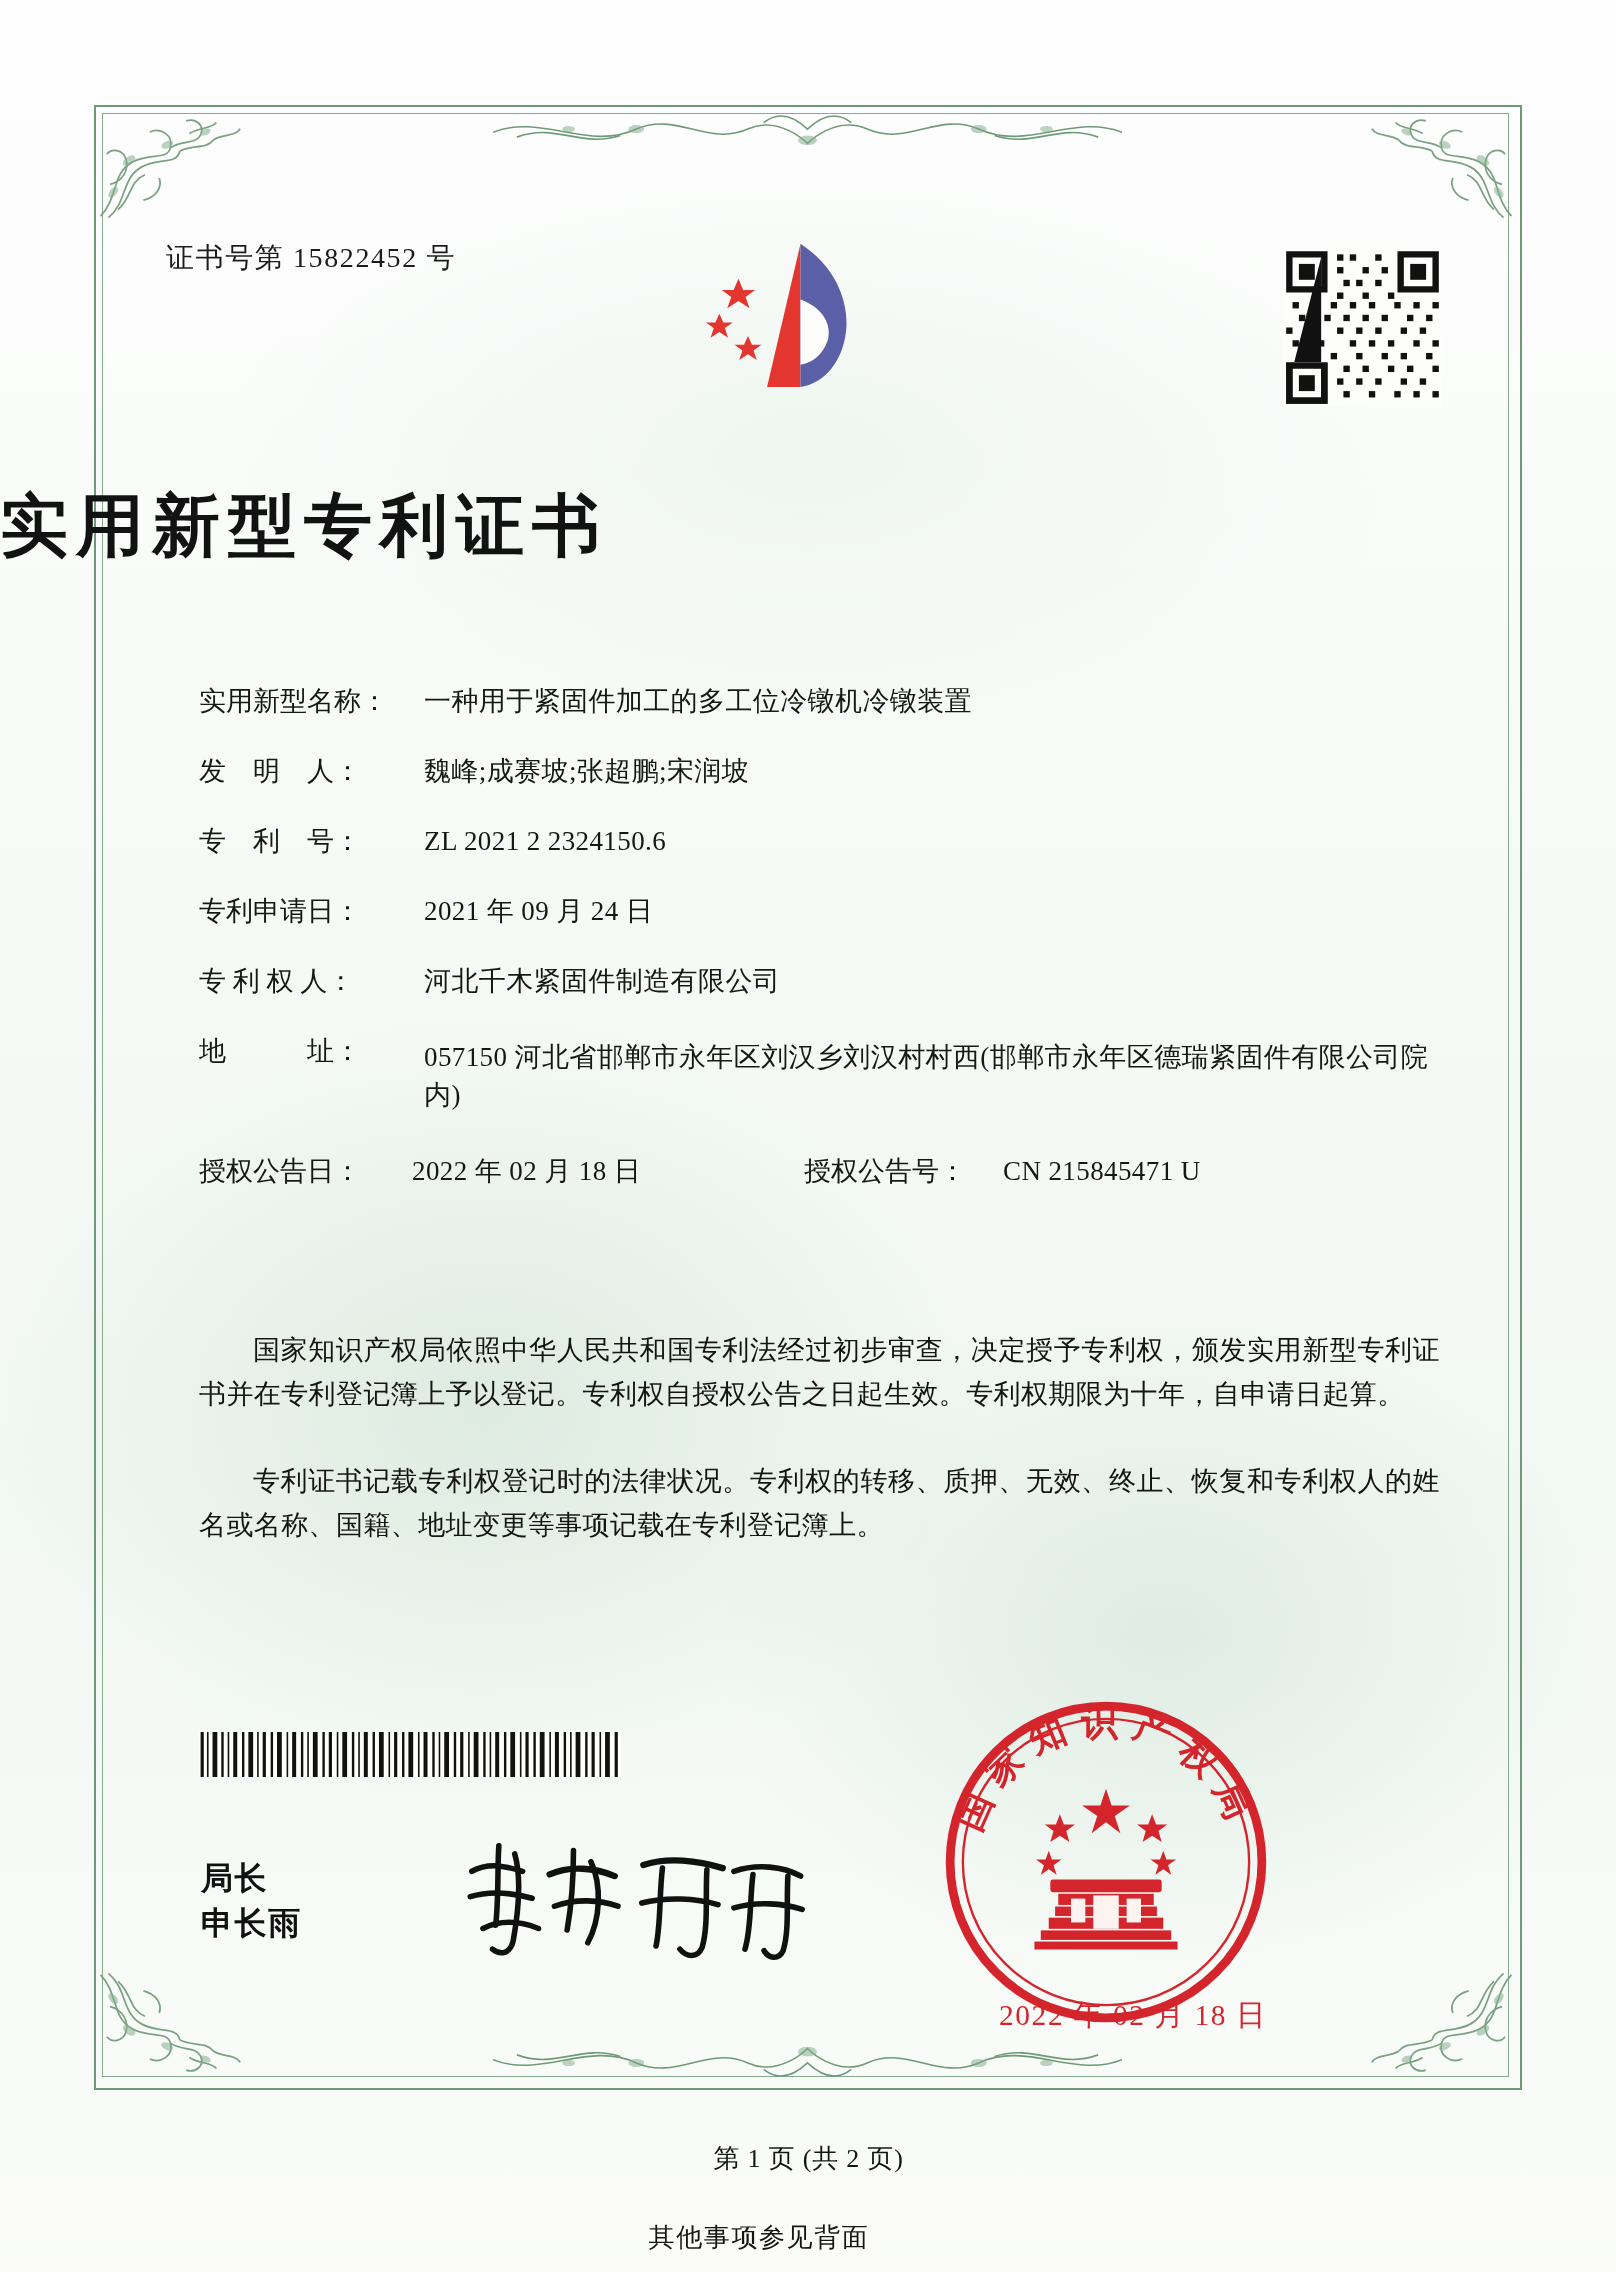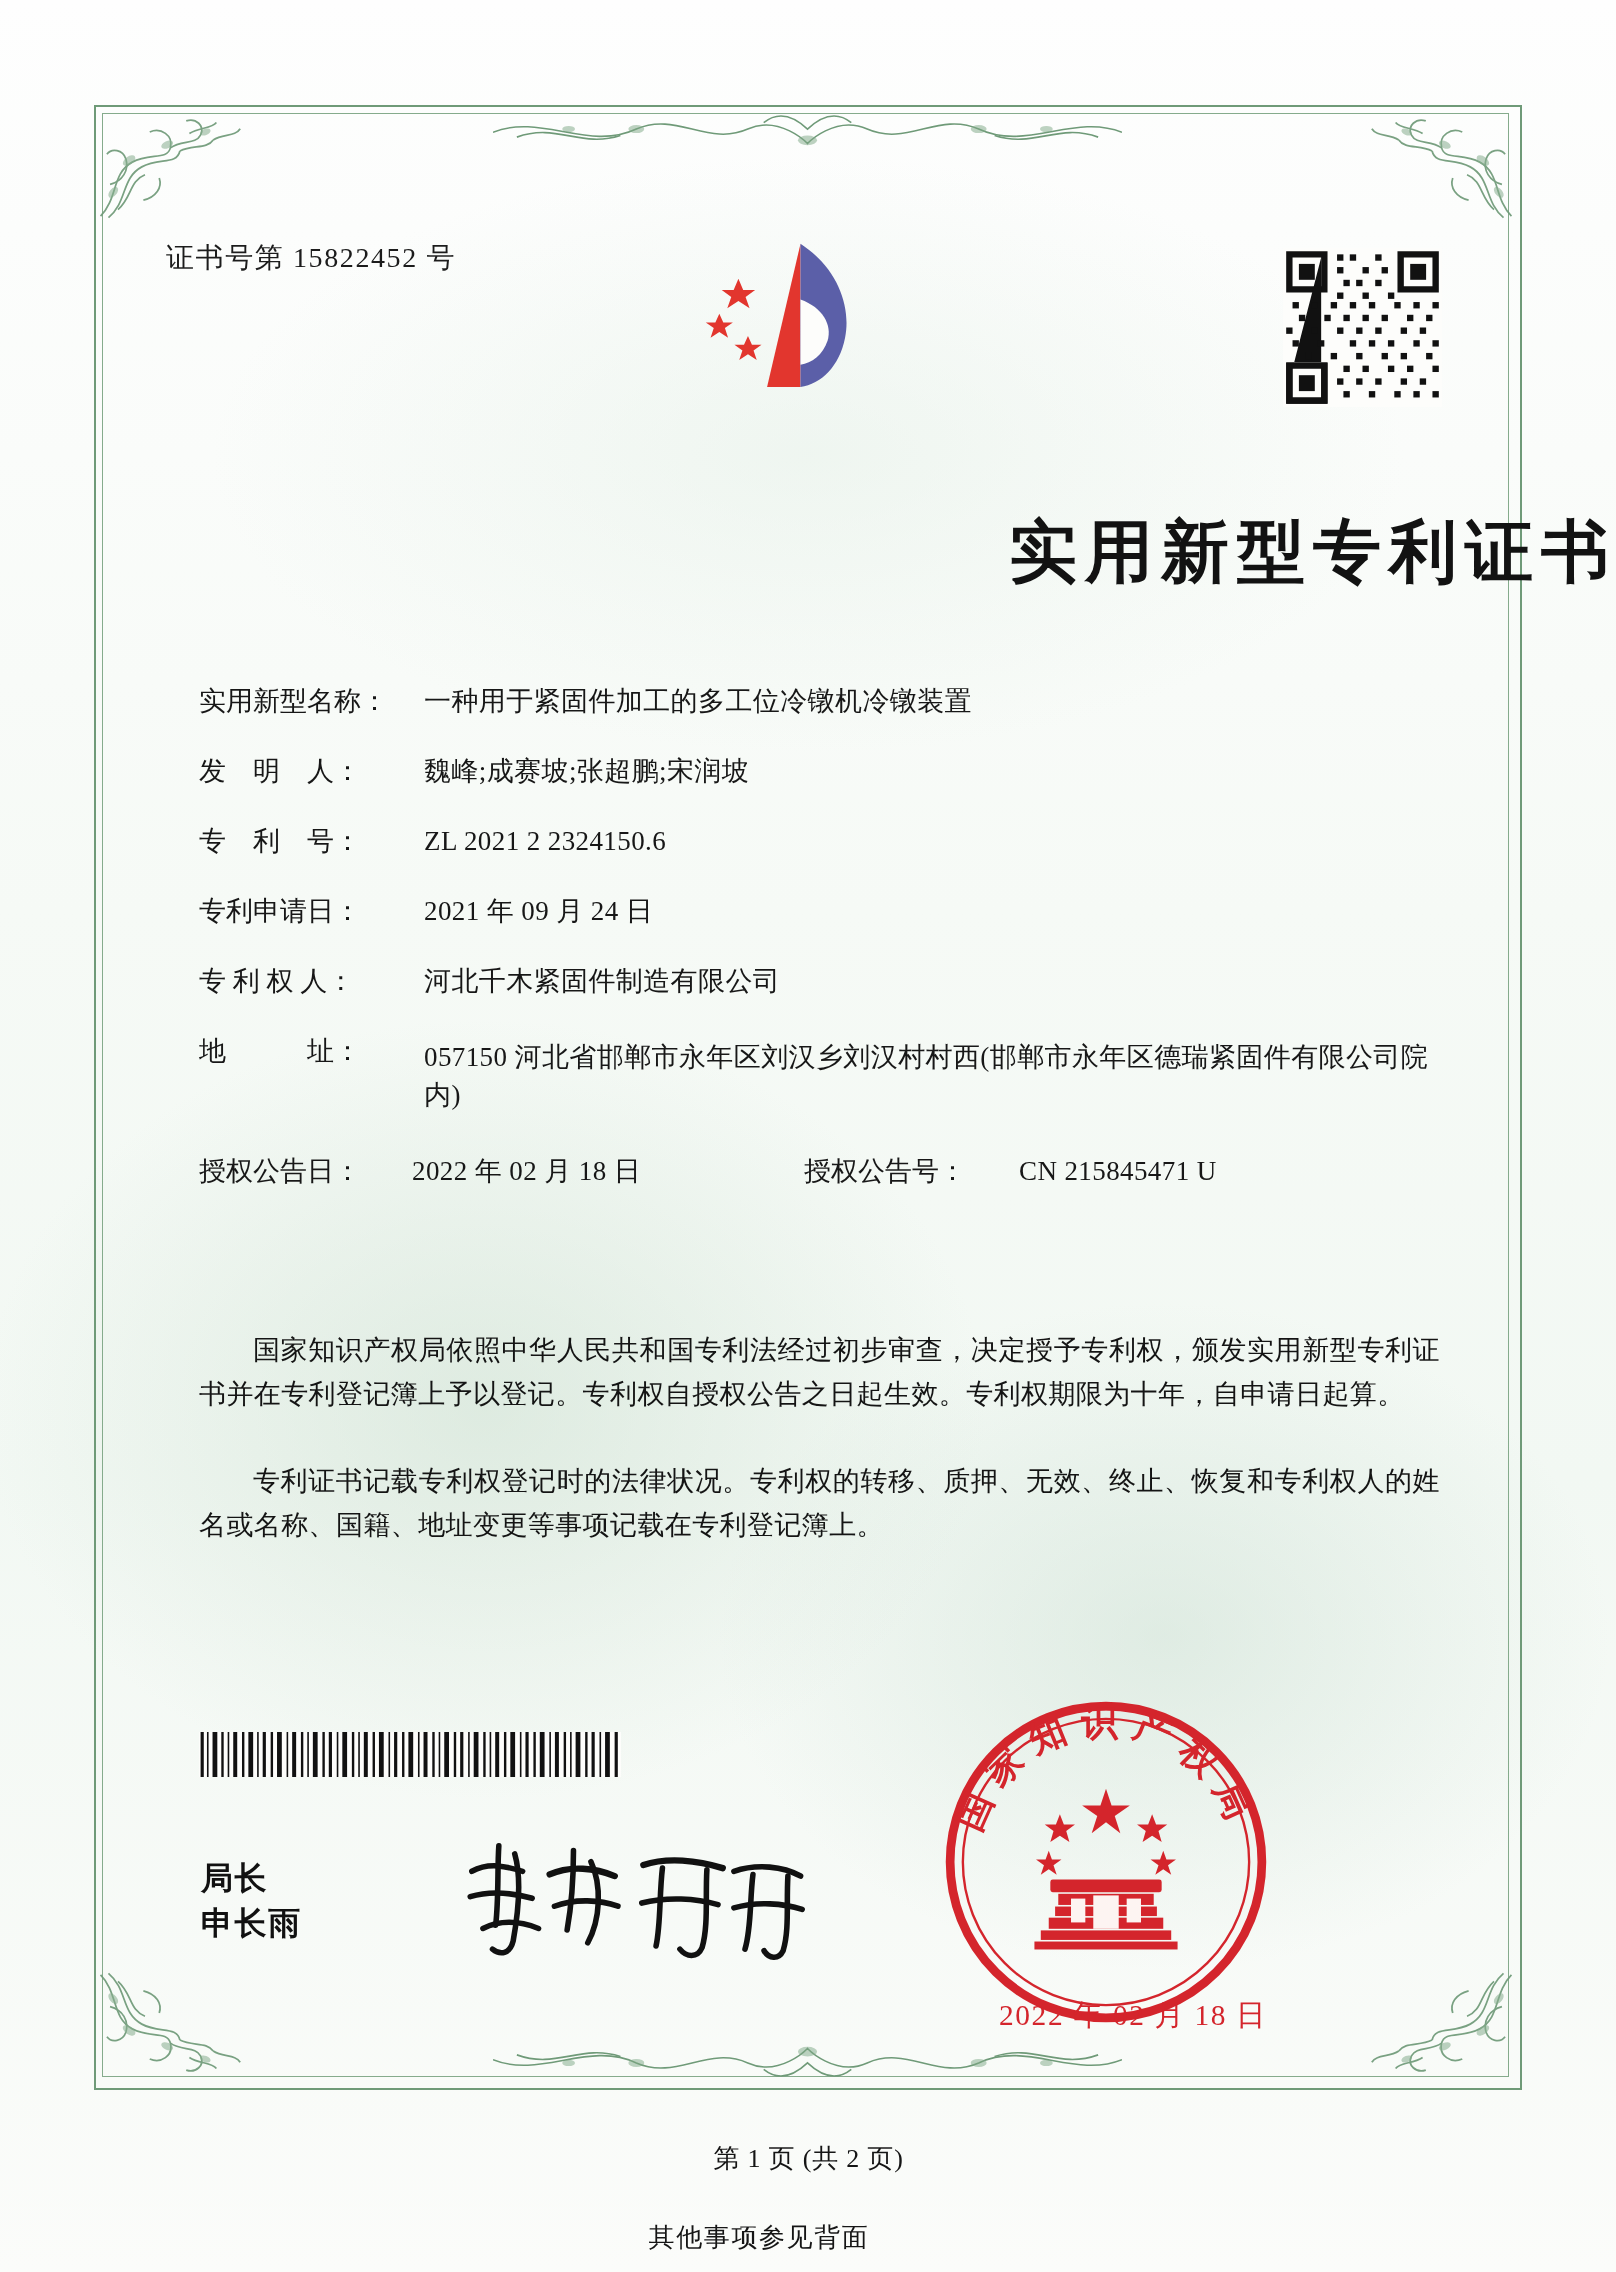--- a/index.html
+++ b/index.html
@@ -103,27 +103,26 @@
     width: 159px;
     height: 159px;
   }
   .qr svg { width: 100%; height: 100%; display: block; }
 
   .title {
     position: absolute;
     left: 0;
     top: 481px;
     width: 1617px;
-    text-align: right;
+    text-align: left;
     font-family: "DejaVu Serif", serif;
     font-size: 68px;
     font-weight: bold;
     letter-spacing: 8px;
     color: #121212;
-    margin-top: 26px;
   }
 
   
   .fields {
     position: absolute;
     left: 199px;
     top: 688px;
     width: 1241px;
     font-size: 27px;
     line-height: 1.0;
@@ -146,21 +145,21 @@
     letter-spacing: 0.4px;
   }
   .fvalue.l2 { line-height: 1.42; }
 
   .row-dual {
     display: flex;
     align-items: flex-end;
     margin-bottom: 35px;
   }
   .dual-left { width: 605px; flex: 0 0 605px; display: flex; }
-  .dual-right { flex: 1; display: flex; gap: 16px; }
+  .dual-right { flex: 1; display: flex; }
   .dual-right .flabel { width: 199px; flex: 0 0 199px; }
 
   
   .para {
     position: absolute;
     left: 199px;
     width: 1241px;
     font-size: 27px;
     line-height: 1.62;
     text-indent: 54px;

